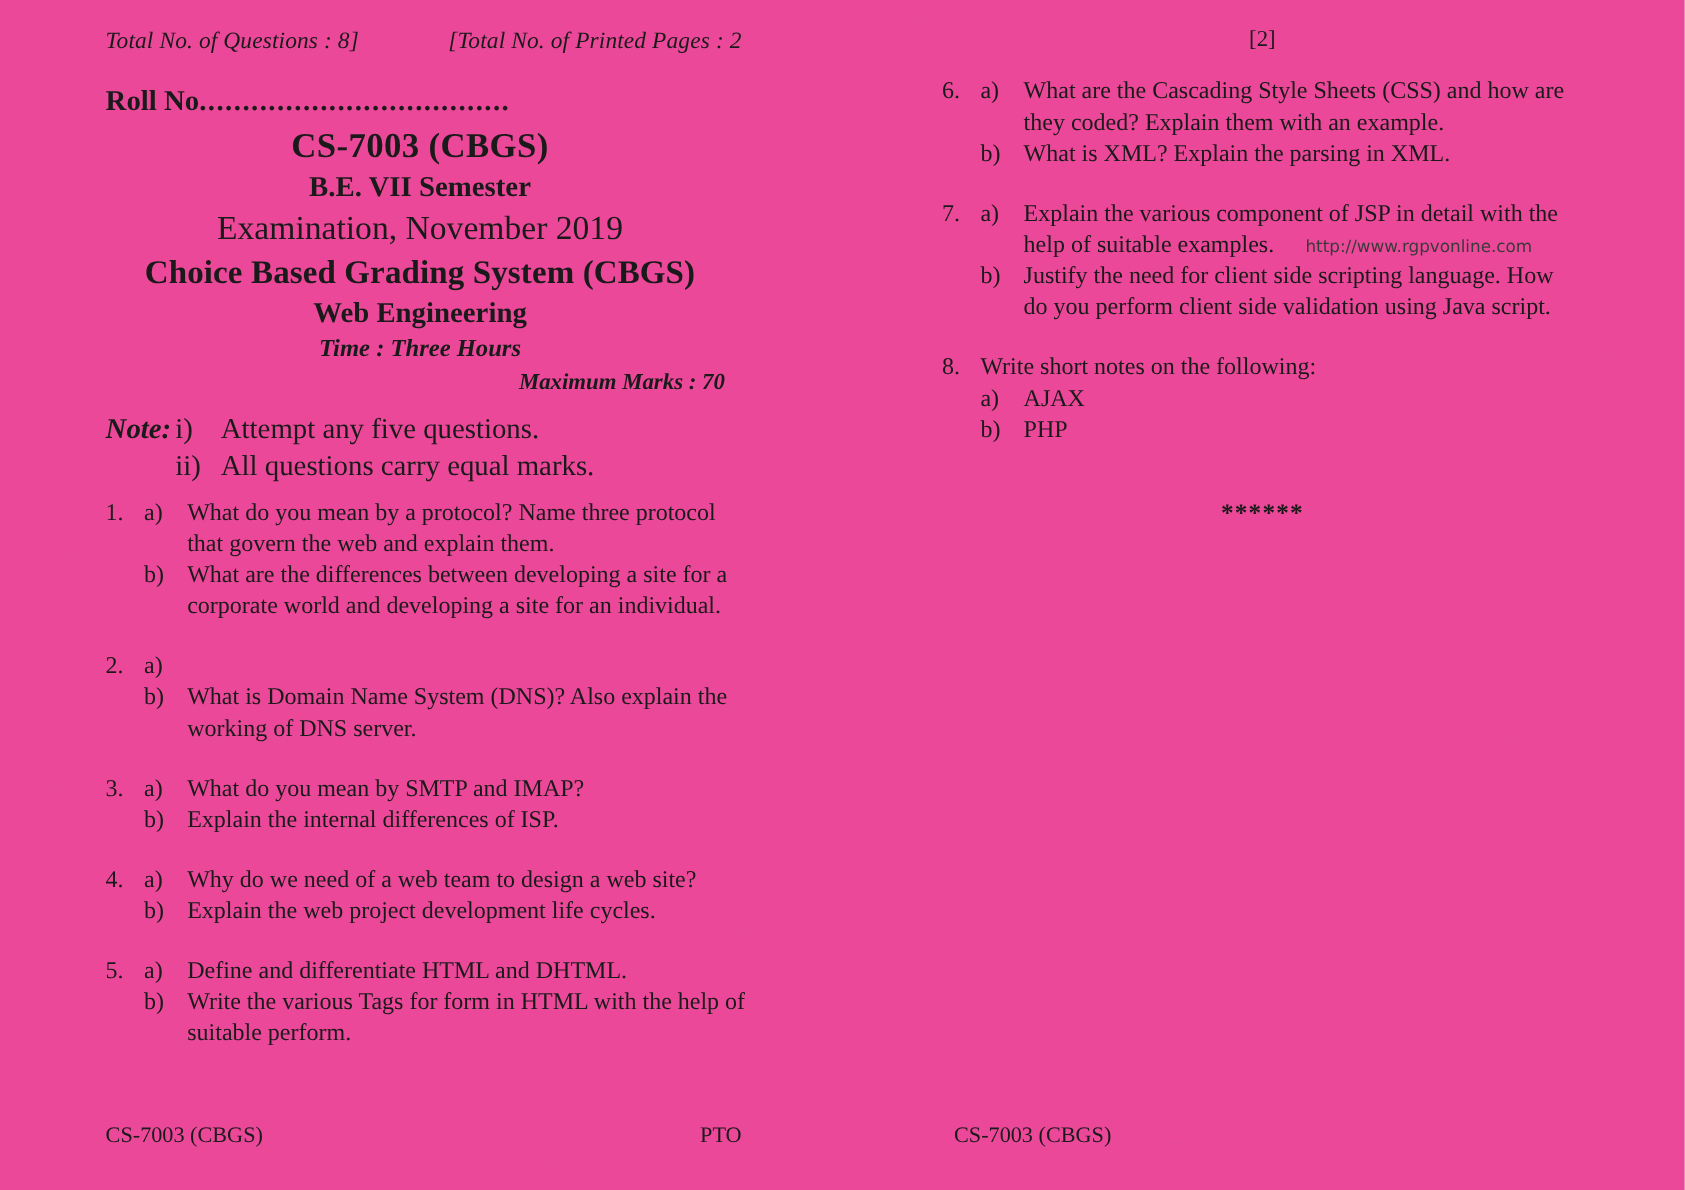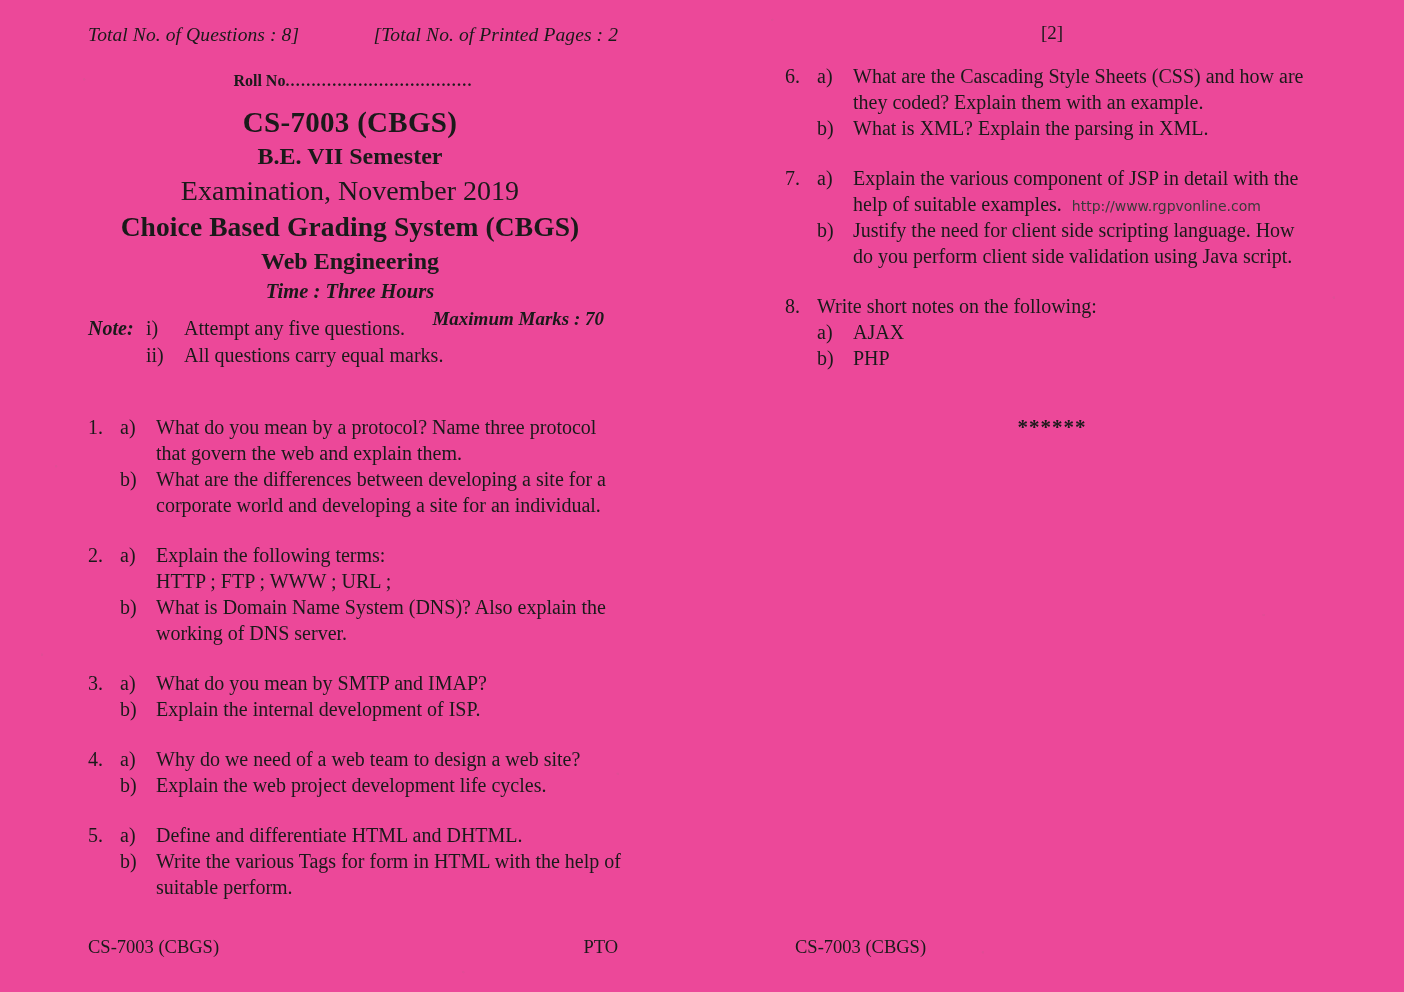--- a/index.html
+++ b/index.html
@@ -42,60 +42,60 @@
   .abs { position: absolute; }
 
   
   .top-line {
     top: 24px; left: 88px; width: 530px;
     display: flex; justify-content: space-between;
     font-style: italic; font-size: 19.5px; letter-spacing: .1px;
   }
   .roll-row {
     top: 72px; left: 88px; width: 530px;
-    text-align: center;
-    font-weight: bold; font-size: 16px;
+    text-align: left;
+    font-weight: bold; font-size: 24px;
   }
   .roll-dots { font-weight: bold; letter-spacing: 1.2px; }
 
   .title-block { top: 106px; left: 60px; width: 580px; text-align: center; }
   .t-code  { font-weight: bold; font-size: 29px; letter-spacing: .3px; }
   .t-sem   { font-weight: bold; font-size: 24px; margin-top: 4px; }
   .t-exam  { font-size: 28px; margin-top: 5px; }
   .t-cbgs  { font-weight: bold; font-size: 27.5px; margin-top: 4px; letter-spacing: .1px; }
   .t-subj  { font-weight: bold; font-size: 24px; margin-top: 5px; }
   .t-time  { font-weight: bold; font-style: italic; font-size: 20.5px; margin-top: 5px; }
   .t-marks {
     font-weight: bold; font-style: italic; font-size: 19px;
     margin-top: 5px; text-align: right; padding-right: 36px;
   }
 
   
-  .note { top: 317px; left: 88px; width: 540px; font-size: 20px; }
+  .note { top: 345px; left: 88px; width: 540px; font-size: 24px; }
   .note-row { display: flex; align-items: baseline; margin-bottom: 4px; }
   .note-lbl { font-weight: bold; font-style: italic; width: 58px; flex: none; }
   .note-num { width: 38px; flex: none; }
   .note-txt { flex: 1; }
 
   
   .qlist { font-size: 20px; line-height: 1.30; }
   .q { margin-bottom: 24px; }
   .q-part { display: flex; align-items: baseline; }
   .q-num {
     width: 32px; flex: none; text-align: left;
   }
   .q-lab { width: 36px; flex: none; }
   .q-txt { flex: 1; }
   .q-txt .ln { display: block; }
 
   .watermark {
     font-family: "DejaVu Sans", "Liberation Sans", sans-serif;
     font-size: 14px;
     color: #3a3a3a;
-    margin-left: 10px;
+    margin-left: 26px;
     white-space: nowrap;
   }
 
   .stars {
     letter-spacing: 1px;
     font-size: 21px;
     font-weight: bold;
   }
 
   .footer {
@@ -158,24 +158,20 @@
             <span class="q-txt">
               <span class="ln">What are the differences between developing a site for a</span>
               <span class="ln">corporate world and developing a site for an individual.</span>
             </span>
           </div>
         </div>
         <div class="q">
           <div class="q-part">
             <span class="q-num">2.</span>
             <span class="q-lab">a)</span>
-            <span class="q-txt">
-              <span class="ln">Explain the following terms:</span>
-              <span class="ln">HTTP ; FTP ; WWW ; URL ;</span>
-            </span>
           </div>
           <div class="q-part">
             <span class="q-num"></span>
             <span class="q-lab">b)</span>
             <span class="q-txt">
               <span class="ln">What is Domain Name System (DNS)? Also explain the</span>
               <span class="ln">working of DNS server.</span>
             </span>
           </div>
         </div>
@@ -184,21 +180,21 @@
             <span class="q-num">3.</span>
             <span class="q-lab">a)</span>
             <span class="q-txt">
               <span class="ln">What do you mean by SMTP and IMAP?</span>
             </span>
           </div>
           <div class="q-part">
             <span class="q-num"></span>
             <span class="q-lab">b)</span>
             <span class="q-txt">
-              <span class="ln">Explain the internal development of ISP.</span>
+              <span class="ln">Explain the internal differences of ISP.</span>
             </span>
           </div>
         </div>
         <div class="q">
           <div class="q-part">
             <span class="q-num">4.</span>
             <span class="q-lab">a)</span>
             <span class="q-txt">
               <span class="ln">Why do we need of a web team to design a web site?</span>
             </span>

